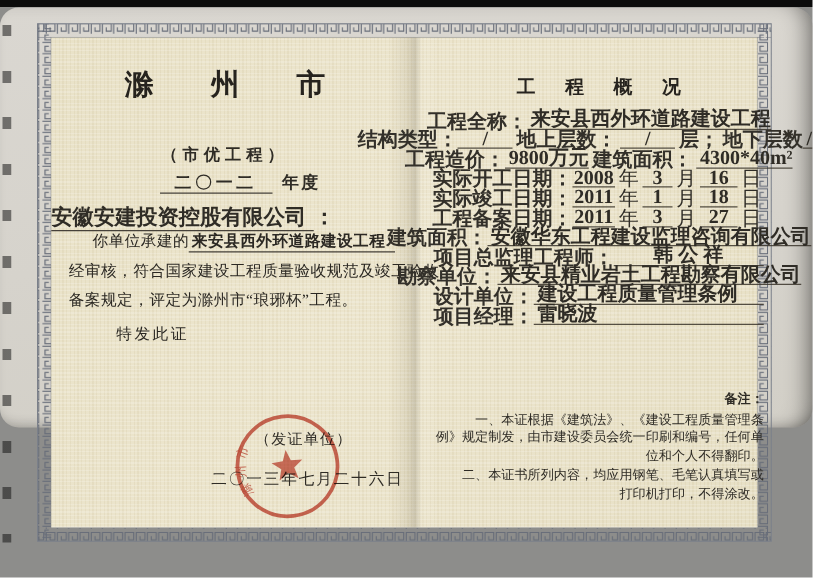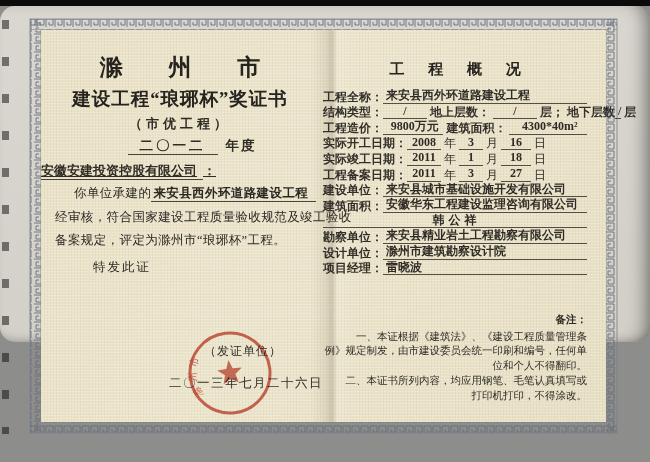--- a/index.html
+++ b/index.html
@@ -38,37 +38,37 @@
   .page-left{position:absolute;left:0;top:0;width:278px;height:392px;}
   .city-title{position:absolute;top:22px;left:0;width:100%;text-align:center;
     font-size:23px;font-weight:700;letter-spacing:20px;text-indent:20px;color:#26231e;}
   .main-title{position:absolute;top:56px;left:0;width:100%;text-align:center;
     font-size:18.5px;font-weight:700;letter-spacing:1px;color:#26231e;white-space:nowrap;}
   .grade{position:absolute;top:85px;left:0;width:100%;text-align:center;
     font-size:13px;font-weight:700;letter-spacing:4px;}
   .year-line{position:absolute;top:107px;left:0;width:100%;text-align:center;font-size:13.5px;font-weight:700;padding-left:12px;}
   .year-line .u{border-bottom:1px solid #46413a;padding:0 12px 1px 12px;letter-spacing:3px;}
   .year-line .suffix{margin-left:8px;letter-spacing:2px;}
-  .recipient-line{position:absolute;top:132px;left:0;font-size:13px;font-weight:700;white-space:nowrap;text-decoration:underline;}
+  .recipient-line{position:absolute;top:132px;left:0;font-size:17px;font-weight:700;white-space:nowrap;}
   .recipient-line .u{border-bottom:1px solid #46413a;padding:0 6px 1px 0;}
   .body-line{position:absolute;font-size:12.5px;letter-spacing:0.4px;white-space:nowrap;color:#2b2823;}
   .bl1{top:155px;left:33px;}
   .bl1 .proj{font-weight:700;border-bottom:1px solid #46413a;padding:0 8px 1px 2px;}
   .bl2{top:179px;left:14px;}
   .bl3{top:202px;left:14px;}
   .bl4{top:229px;left:52px;letter-spacing:2px;}
   .issuer-label{position:absolute;top:313px;left:163px;font-size:12px;letter-spacing:1px;white-space:nowrap;}
   .issue-date{position:absolute;top:345px;left:128px;font-size:12.5px;letter-spacing:1.5px;white-space:nowrap;}
   svg.seal{position:absolute;left:132px;top:286px;mix-blend-mode:multiply;opacity:.88;transform:rotate(-7deg);}
   
-  .page-right{position:absolute;left:280px;top:0;width:268px;height:392px;}
+  .page-right{position:absolute;left:304px;top:0;width:268px;height:392px;}
   .ov-title{position:absolute;top:30px;left:0;width:100%;text-align:center;
     font-size:15px;font-weight:700;letter-spacing:10px;text-indent:10px;color:#26231e;}
   .rows{position:absolute;top:58px;left:2px;width:264px;}
-  .row{display:flex;align-items:flex-end;font-size:12px;height:15.6px;line-height:13px;white-space:nowrap;}
+  .row{display:flex;align-items:flex-end;font-size:16px;height:15.6px;line-height:13px;white-space:nowrap;justify-content:center;}
   .lbl{font-weight:700;color:#33302a;}
   .val{border-bottom:1px solid rgba(58,52,42,0.85);font-weight:700;padding-bottom:0.5px;}
   .fill{flex:1;padding-left:3px;}
   .ctr{text-align:center;}
   .num{text-align:center;}
   .w-yr{min-width:34px;} .w-mo{min-width:24px;} .w-dy{min-width:30px;}
   .w-sl{min-width:44px;}
   .unit{margin:0 3px 0 3px;}
   .name-ctr{letter-spacing:4px;}
   .remarks{position:absolute;top:283px;left:2px;width:264px;font-size:10.5px;line-height:14.6px;color:#2f2c26;text-align:right;}
@@ -96,21 +96,20 @@
     <rect x="606" y="13" width="11" height="414" fill="url(#gkV)"></rect>
     <rect x="30" y="13" width="587" height="414" fill="none" stroke="#7b808a" stroke-width="0.8"></rect>
     <rect x="41" y="24" width="565" height="392" fill="none" stroke="#7b808a" stroke-width="0.8"></rect>
   </svg>
 
   <div class="inner">
     <div class="fold"></div>
 
     <div class="page-left">
       <div class="city-title">滁 州 市</div>
-      <div class="main-title">建设工程“琅琊杯”奖证书</div>
       <div class="grade">（市优工程）</div>
       <div class="year-line">
         <span class="u">二〇一二</span><span class="suffix">年度</span>
       </div>
       <div class="recipient-line">
         <span class="u">安徽安建投资控股有限公司</span><span>：</span>
       </div>
       <div class="body-line bl1">
         <span>你单位承建的</span><span class="proj">来安县西外环道路建设工程</span>
       </div>
@@ -177,37 +176,34 @@
         <div class="row">
           <span class="lbl">工程备案日期：</span>
           <span class="val num w-yr">2011</span>
           <span class="unit">年</span>
           <span class="val num w-mo">3</span>
           <span class="unit">月</span>
           <span class="val num w-dy">27</span>
           <span class="unit">日</span>
         </div>
         <div class="row">
-          <span class="lbl">建设单位：</span>
-          <span class="val fill">来安县城市基础设施开发有限公司</span>
-        </div>
-        <div class="row">
           <span class="lbl">建筑面积：</span>
           <span class="val fill">安徽华东工程建设监理咨询有限公司</span>
         </div>
         <div class="row">
+          <span class="lbl">项目总监理工程师：</span>
           <span class="val fill ctr name-ctr">韩公祥</span>
         </div>
         <div class="row">
           <span class="lbl">勘察单位：</span>
           <span class="val fill">来安县精业岩土工程勘察有限公司</span>
         </div>
         <div class="row">
           <span class="lbl">设计单位：</span>
-          <span class="val fill">滁州市建筑勘察设计院</span>
+          <span class="val fill">建设工程质量管理条例</span>
         </div>
         <div class="row">
           <span class="lbl">项目经理：</span>
           <span class="val fill">雷晓波</span>
         </div>
       </div>
 
       <div class="remarks">
         <div class="r-title">备注：</div>
         <p>一、本证根据《建筑法》、《建设工程质量管理条例》规定制发，由市建设委员会统一印刷和编号，任何单位和个人不得翻印。</p>

